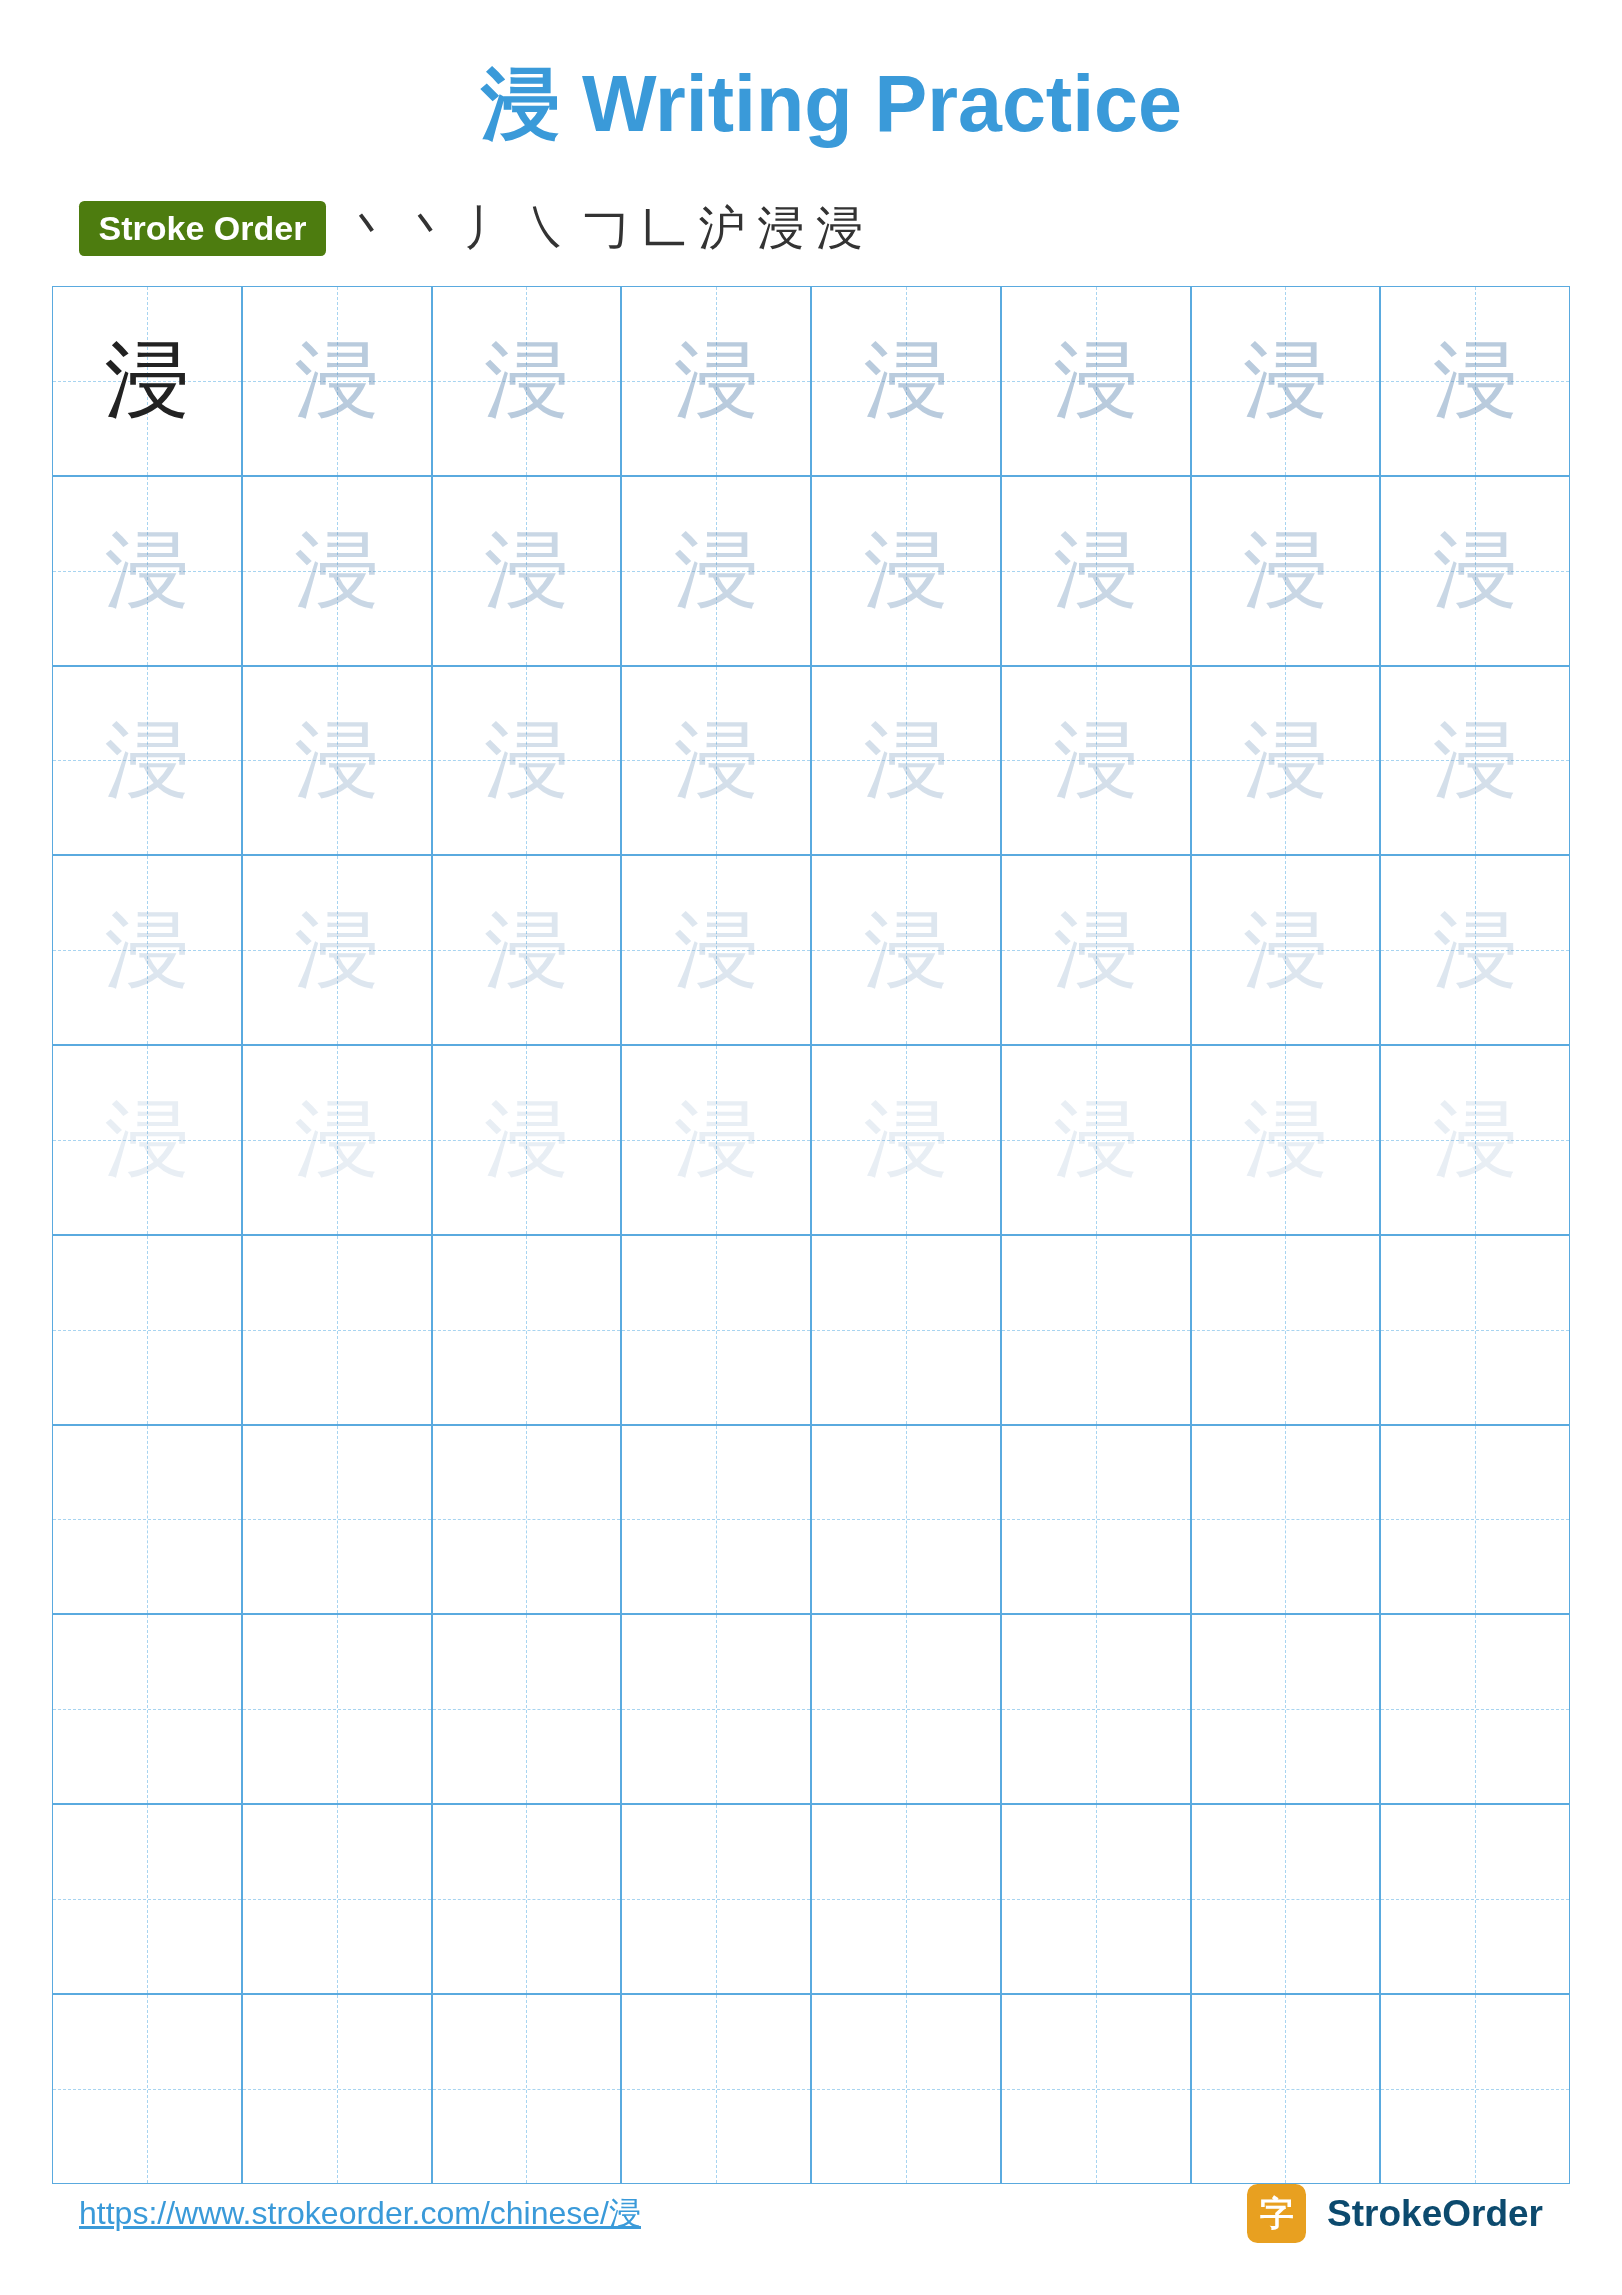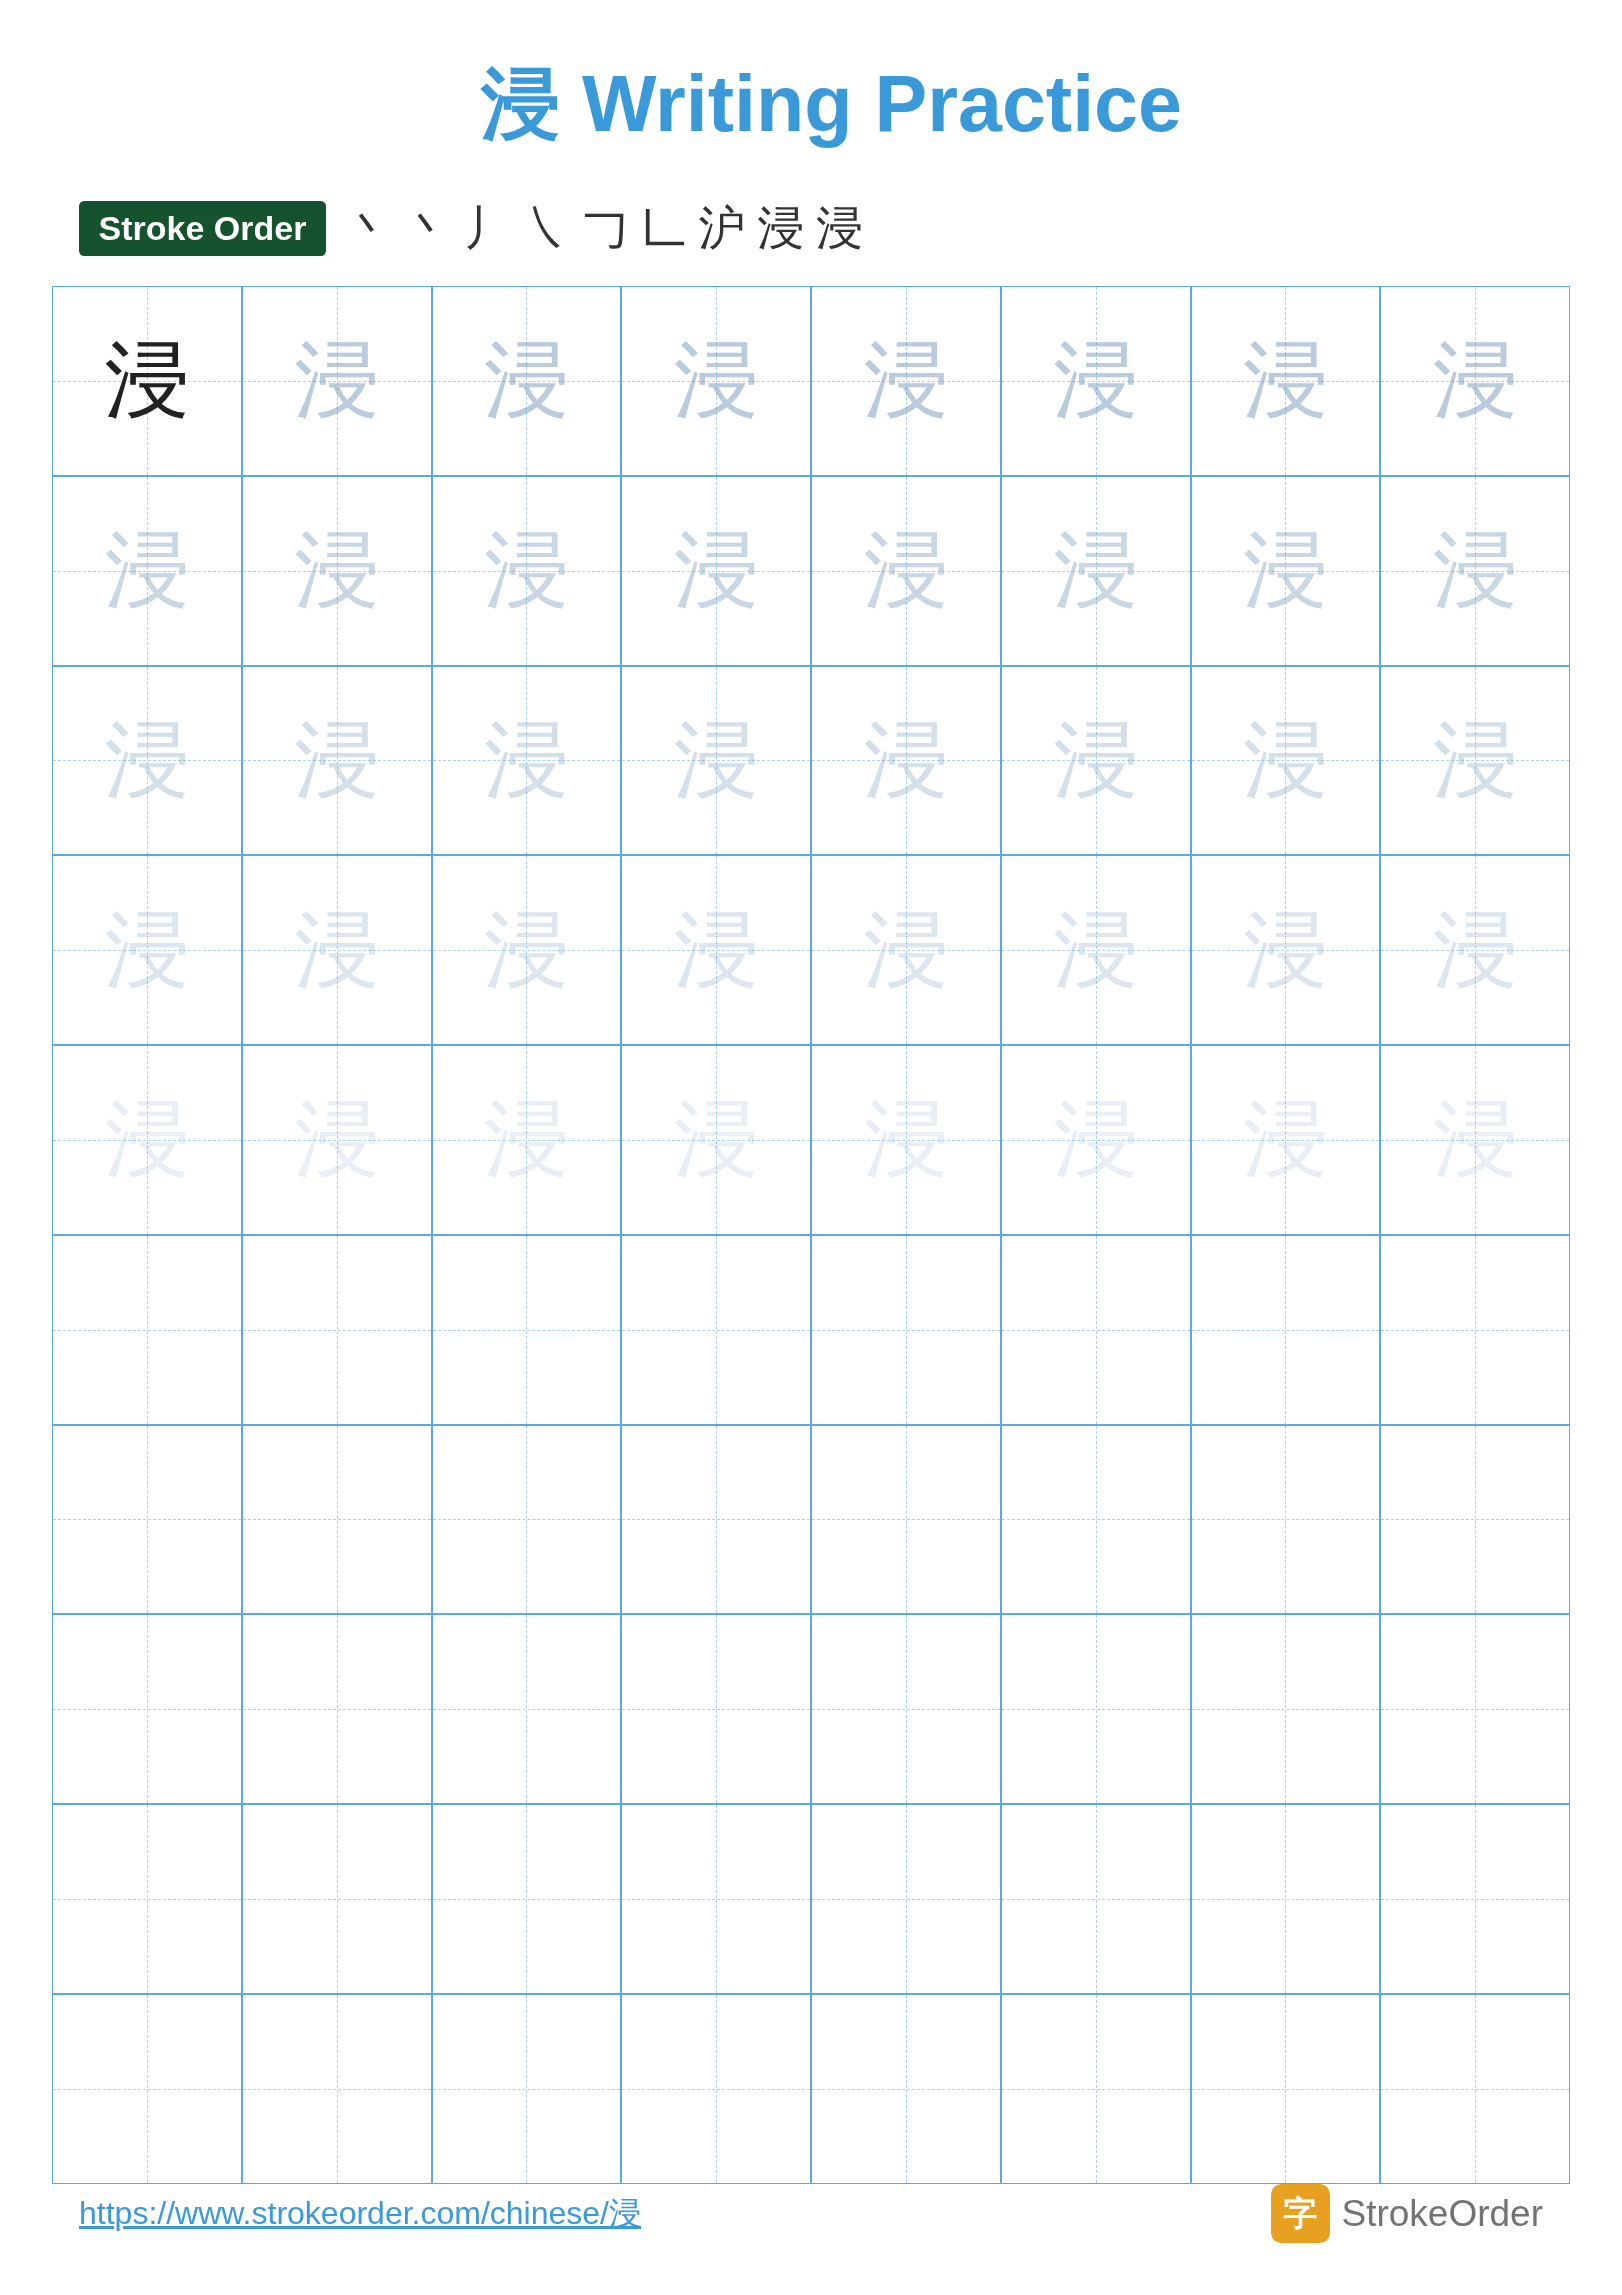--- a/index.html
+++ b/index.html
@@ -30,21 +30,21 @@
 
     .stroke-order-section {
       display: flex;
       align-items: center;
       padding: 0 79px;
       margin-bottom: 26px;
       gap: 19.6px;
     }
 
     .stroke-order-badge {
-      background: #14532d;
+      background: #4d7c0f;
       color: white;
       font-size: 34px;
       font-weight: bold;
       padding: 7.9px 19.6px;
       border-radius: 5.2px;
       font-family: Arial, sans-serif;
       white-space: nowrap;
       flex-shrink: 0;
     }
 
@@ -165,23 +165,24 @@
       align-items: center;
       justify-content: center;
       font-size: 34px;
       color: white;
       font-family: serif;
       font-weight: bold;
     }
 
     .footer-logo-text {
       font-size: 37px;
-      font-weight: normal;
-      color: #737373;
+      font-weight: bold;
+      color: #0c4a6e;
       font-family: Arial, sans-serif;
+      margin-left: 9px;
     }
   </style>
 </head>
 <body>
 
 <div class="page-title">
   <span class="kanji">浸</span><span> Writing Practice</span>
 </div>
 
 <div class="stroke-order-section">

